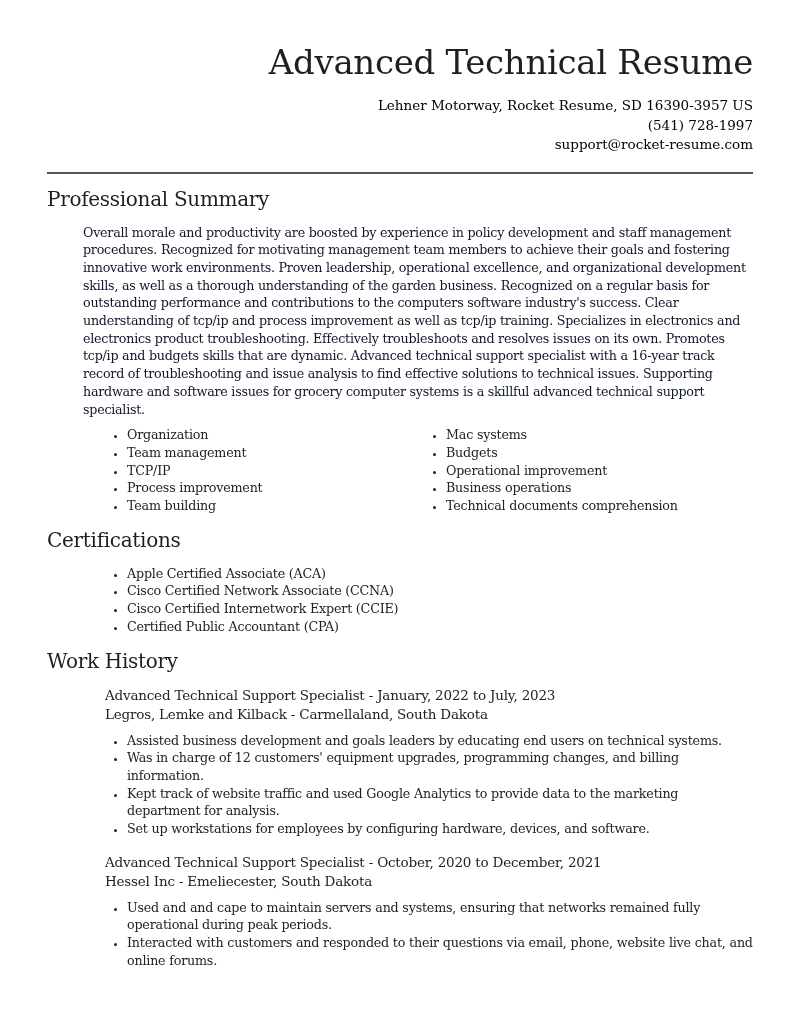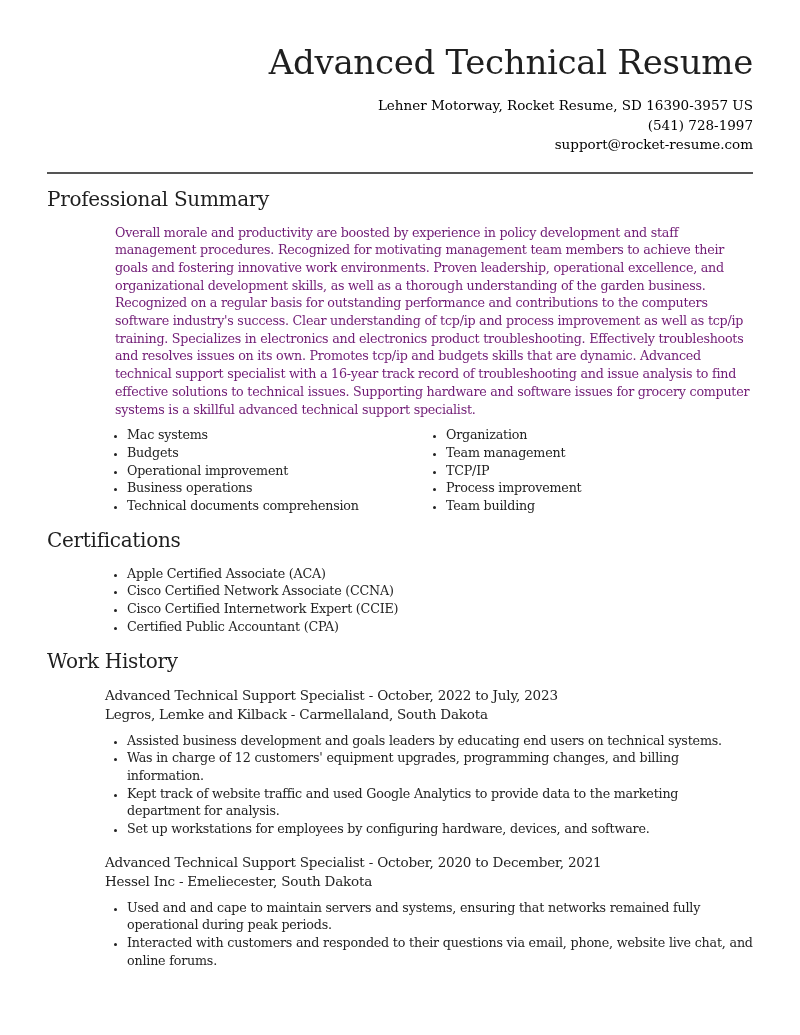--- a/index.html
+++ b/index.html
@@ -4,21 +4,21 @@
 <style>
   * { box-sizing: border-box; margin: 0; padding: 0; }
   html, body { width: 800px; height: 1035px; overflow: hidden; background: #ffffff; }
   body { font-family: "DejaVu Serif", "Liberation Serif", serif; color: #222; }
   .page { position: relative; width: 800px; padding: 0 47px; }
   .header { text-align: right; padding-top: 40px; }
   .title { font-size: 34px; font-weight: normal; color: #1f1f1f; letter-spacing: -0.3px; line-height: 44px; }
   .contact { margin-top: 12px; font-size: 13.5px; line-height: 19.5px; color: #000000; }
   .rule { margin-top: 17px; height: 0; border-top: 2px solid #555; }
   h2.section-title { font-weight: normal; font-size: 20px; line-height: 34px; color: #1f1f1f; margin-top: 8px; letter-spacing: -0.3px; }
-  .summary { margin: 8px 0 0 68px; font-size: 12.7px; line-height: 17.7px; color: #701a75; letter-spacing: -0.25px; }
+  .summary { margin: 8px 0 0 36px; font-size: 12.7px; line-height: 17.7px; color: #0f172a; letter-spacing: -0.25px; }
   .skills { display: flex; margin-top: 8px; }
   .skills ul, .certs, .bullets { list-style: disc; }
   .skills ul { width: 319px; padding-left: 80px; font-size: 12.7px; line-height: 17.7px; }
   .skills ul + ul { padding-left: 80px; }
   .skills li, .certs li, .bullets li { letter-spacing: -0.2px; }
   .certs { margin-top: 8px; padding-left: 80px; font-size: 12.7px; line-height: 17.7px; }
   .job { margin-left: 58px; margin-top: 8px; }
   .job + .job { margin-top: 15px; }
   .job-line { font-size: 13.5px; line-height: 19px; letter-spacing: -0.2px; color: #222; }
   .bullets { margin-top: 8px; padding-left: 22px; font-size: 12.7px; line-height: 17.7px; letter-spacing: -0.25px; }
@@ -39,51 +39,51 @@
   <div class="rule"></div>
 
   <section>
     <h2 class="section-title">Professional Summary</h2>
     <p class="summary">Overall morale and productivity are boosted by experience in policy development and staff management procedures. Recognized for motivating management team members to achieve their goals and fostering innovative work environments. Proven leadership, operational excellence, and organizational development skills, as well as a thorough understanding of the garden business. Recognized on a regular basis for outstanding performance and contributions to the computers software industry's success. Clear understanding of tcp/ip and process improvement as well as tcp/ip training. Specializes in electronics and electronics product troubleshooting. Effectively troubleshoots and resolves issues on its own. Promotes tcp/ip and budgets skills that are dynamic. Advanced technical support specialist with a 16-year track record of troubleshooting and issue analysis to find effective solutions to technical issues. Supporting hardware and software issues for grocery computer systems is a skillful advanced technical support specialist.</p>
   </section>
 
   <section>
     <div class="skills">
       <ul>
+        <li>Organization</li>
+        <li>Team management</li>
+        <li>TCP/IP</li>
+        <li>Process improvement</li>
+        <li>Team building</li>
+      </ul>
+      <ul>
         <li>Mac systems</li>
         <li>Budgets</li>
         <li>Operational improvement</li>
         <li>Business operations</li>
         <li>Technical documents comprehension</li>
-      </ul>
-      <ul>
-        <li>Organization</li>
-        <li>Team management</li>
-        <li>TCP/IP</li>
-        <li>Process improvement</li>
-        <li>Team building</li>
       </ul>
     </div>
   </section>
 
   <section>
     <h2 class="section-title">Certifications</h2>
     <ul class="certs">
       <li>Apple Certified Associate (ACA)</li>
       <li>Cisco Certified Network Associate (CCNA)</li>
       <li>Cisco Certified Internetwork Expert (CCIE)</li>
       <li>Certified Public Accountant (CPA)</li>
     </ul>
   </section>
 
   <section>
     <h2 class="section-title">Work History</h2>
 
     <div class="job">
-      <div class="job-line">Advanced Technical Support Specialist - October, 2022 to July, 2023</div>
+      <div class="job-line">Advanced Technical Support Specialist - January, 2022 to July, 2023</div>
       <div class="job-line">Legros, Lemke and Kilback - Carmellaland, South Dakota</div>
       <ul class="bullets">
         <li>Assisted business development and goals leaders by educating end users on technical systems.</li>
         <li>Was in charge of 12 customers' equipment upgrades, programming changes, and billing information.</li>
         <li>Kept track of website traffic and used Google Analytics to provide data to the marketing department for analysis.</li>
         <li>Set up workstations for employees by configuring hardware, devices, and software.</li>
       </ul>
     </div>
 
     <div class="job">

